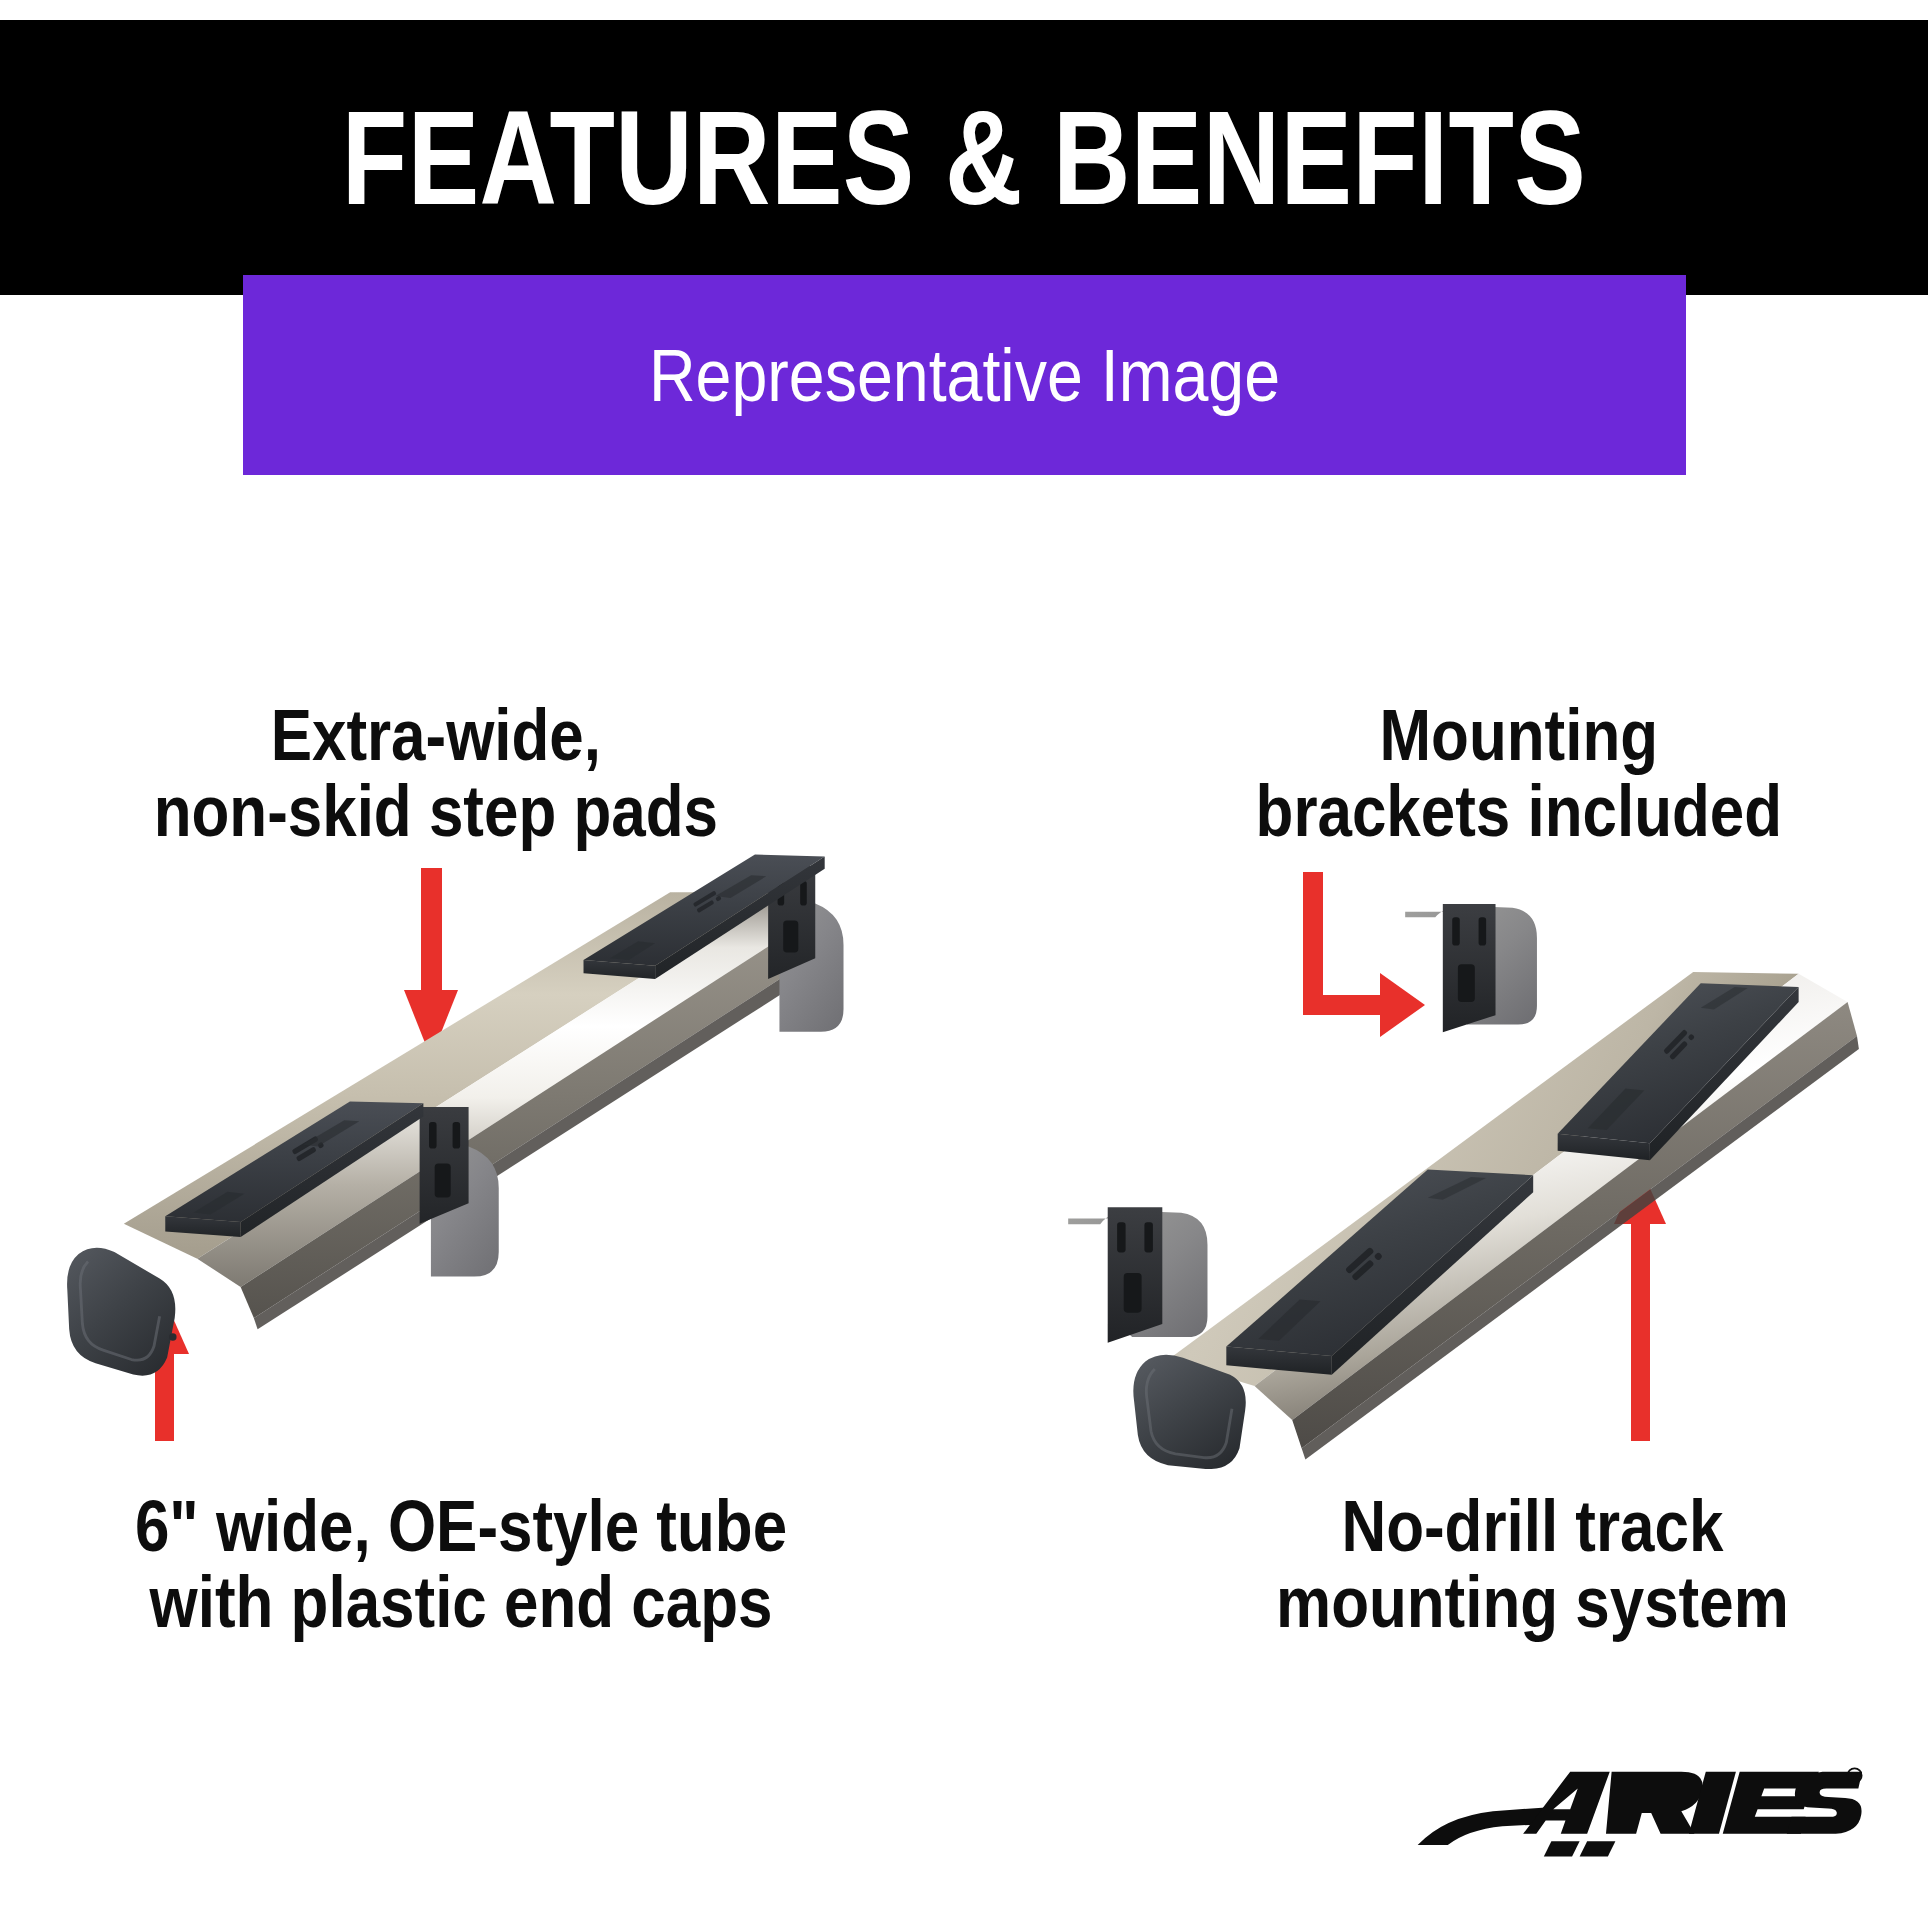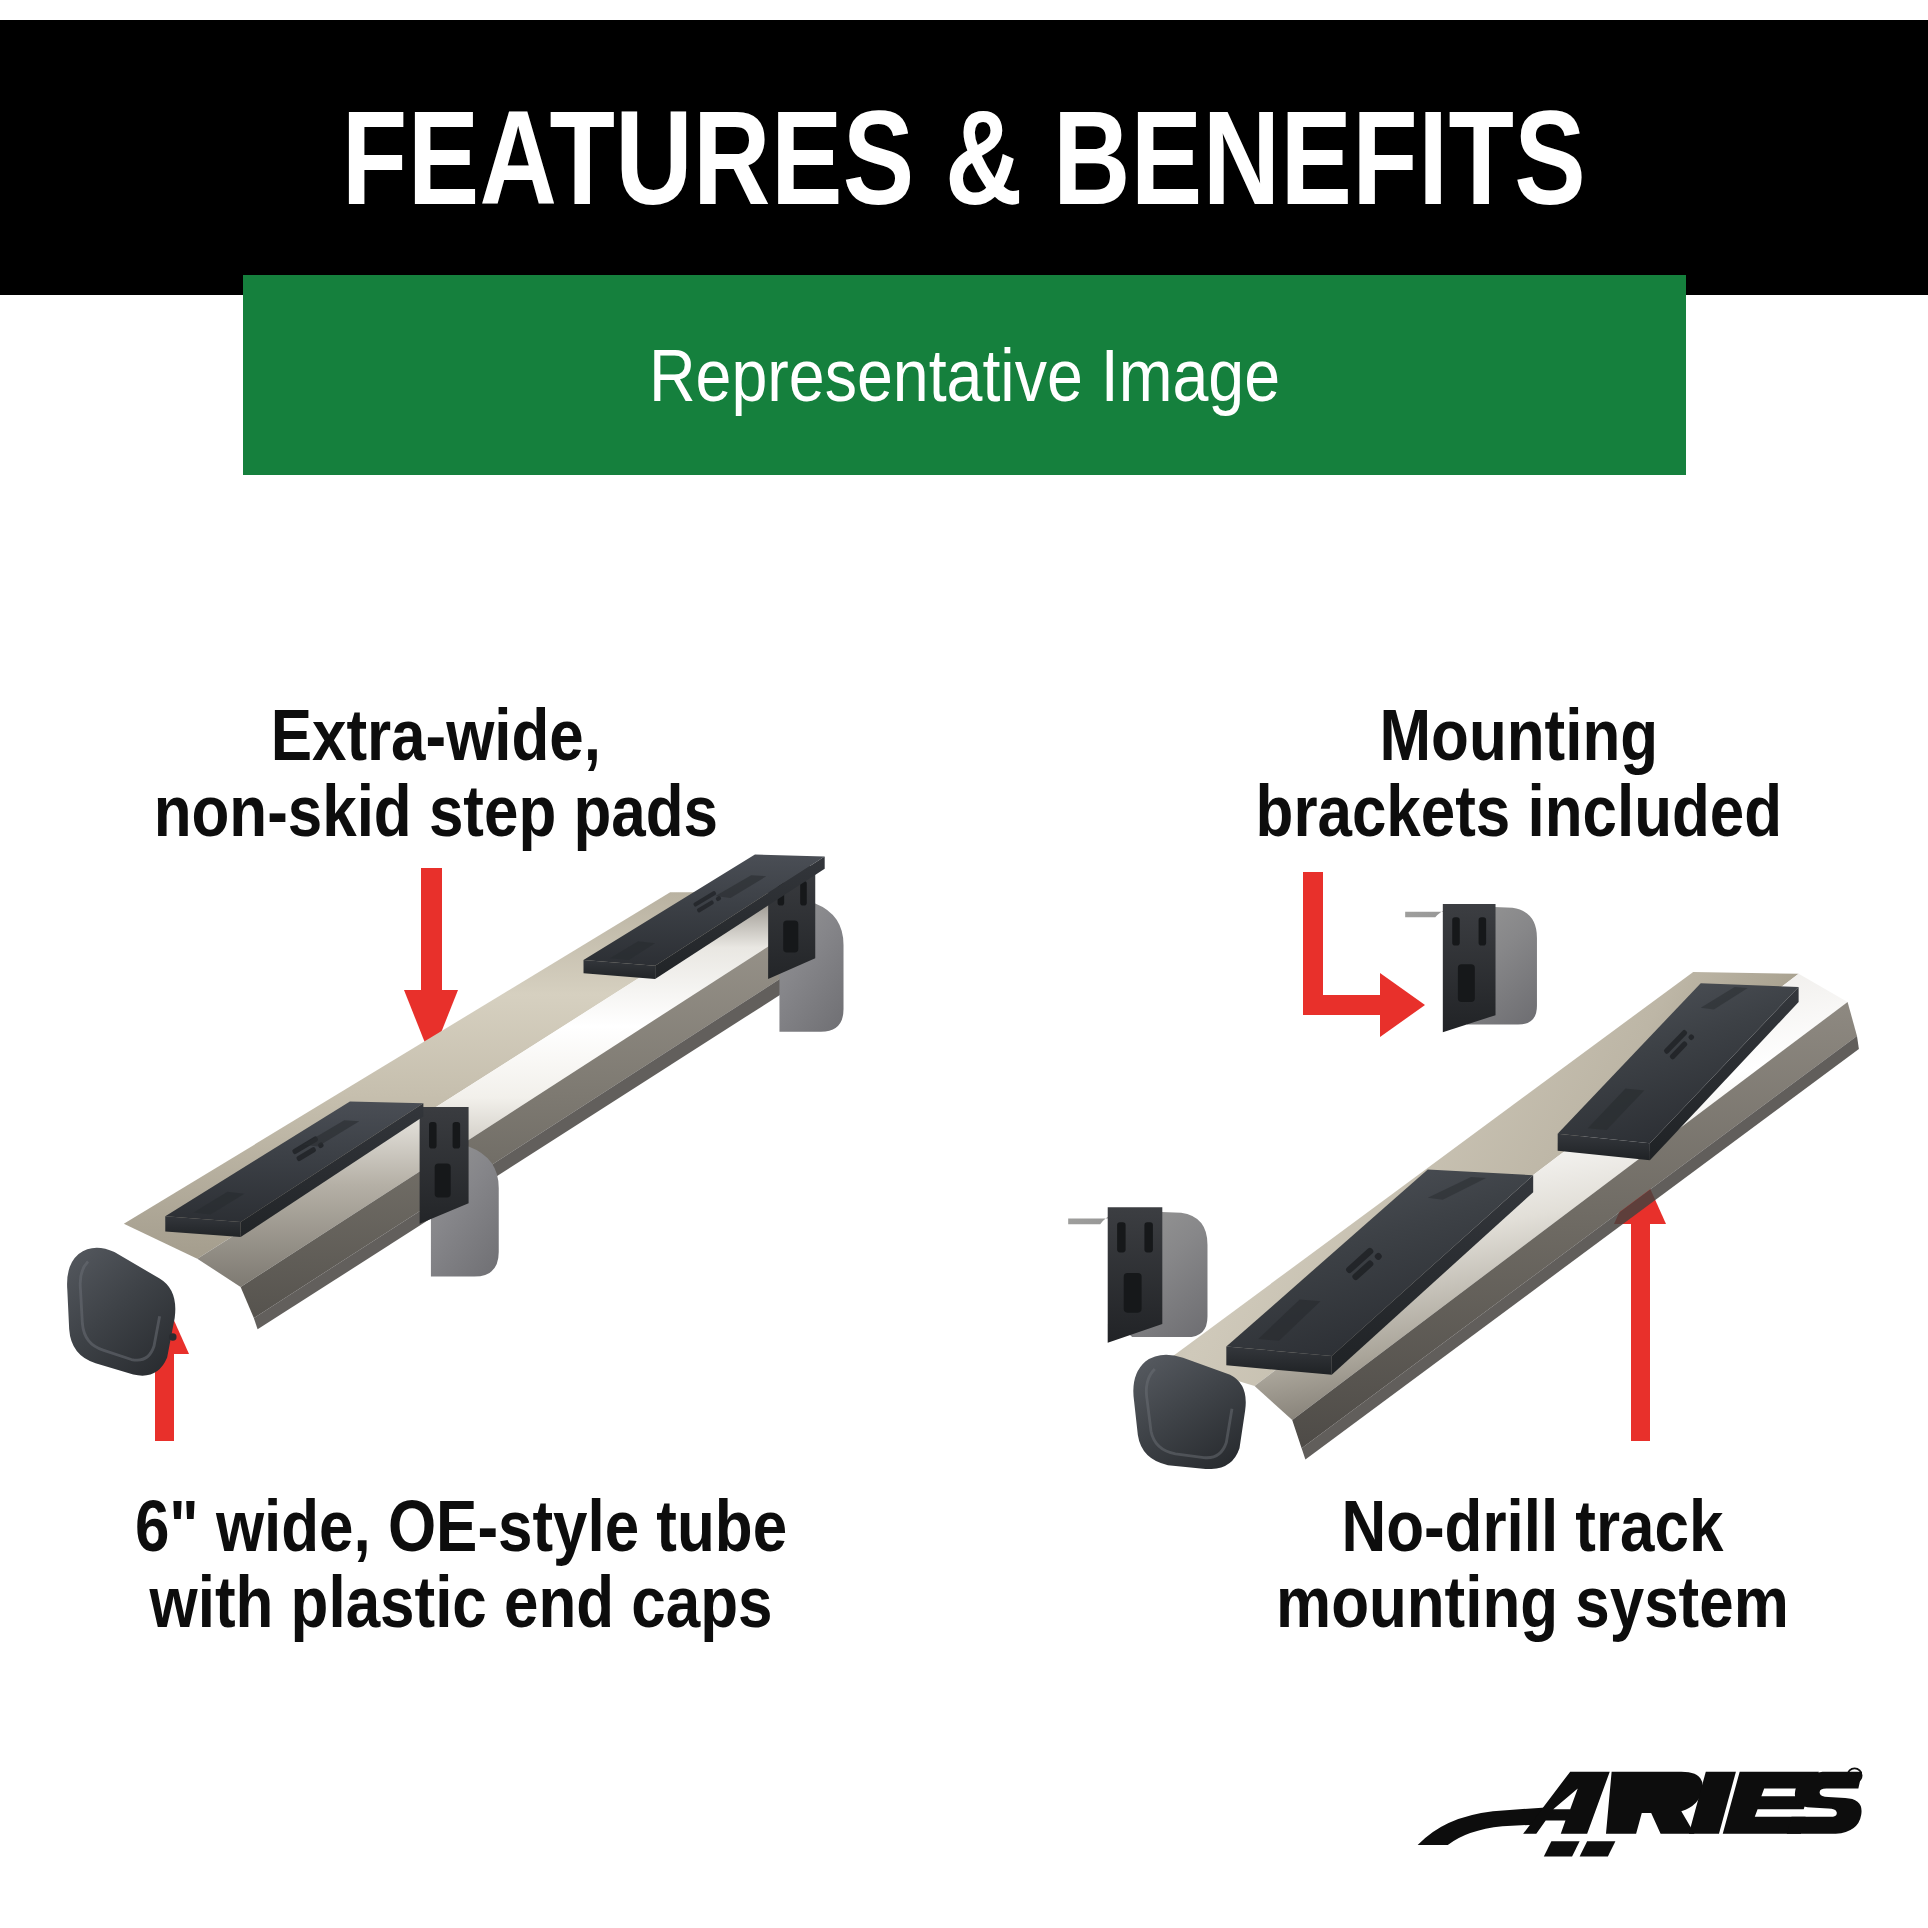--- a/index.html
+++ b/index.html
@@ -47,21 +47,21 @@
     white-space: nowrap;
   }
 
   
   #red-banner {
     position: absolute;
     left: 243px;
     top: 275px;
     width: 1443px;
     height: 200px;
-    background: #15803d;
+    background: #6d28d9;
   }
   #red-banner-text {
     position: absolute;
     left: 0;
     top: 0;
     width: 1443px;
     height: 200px;
     display: flex;
     align-items: center;
     justify-content: center;

